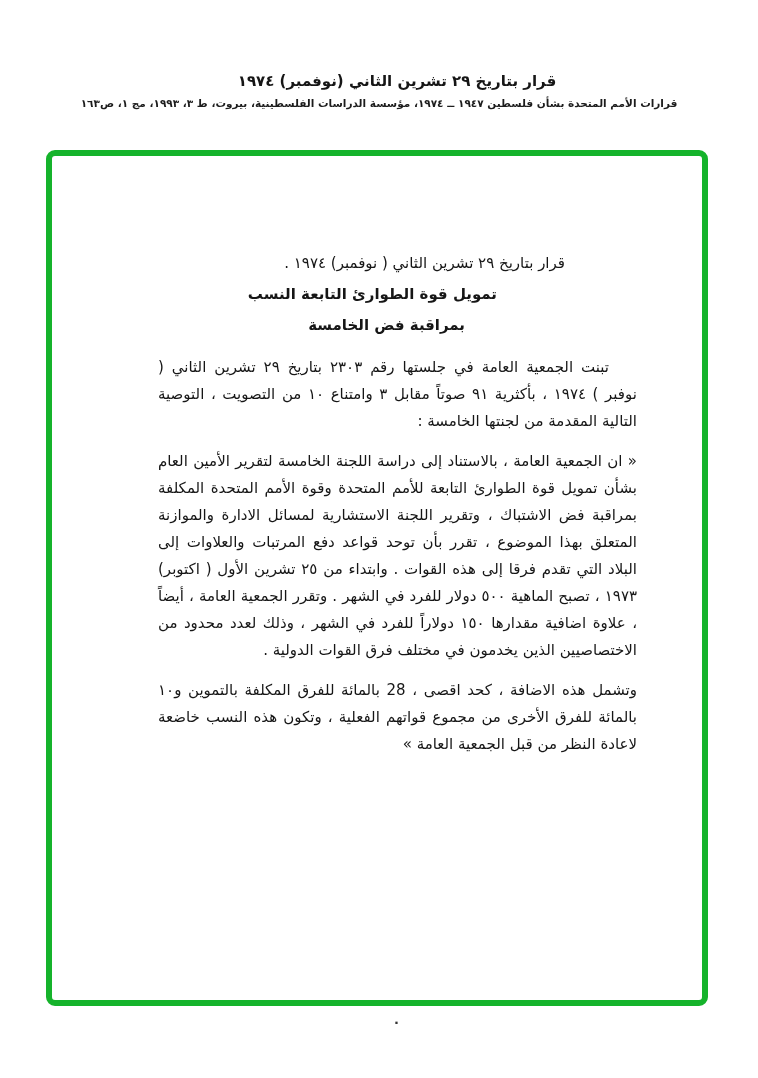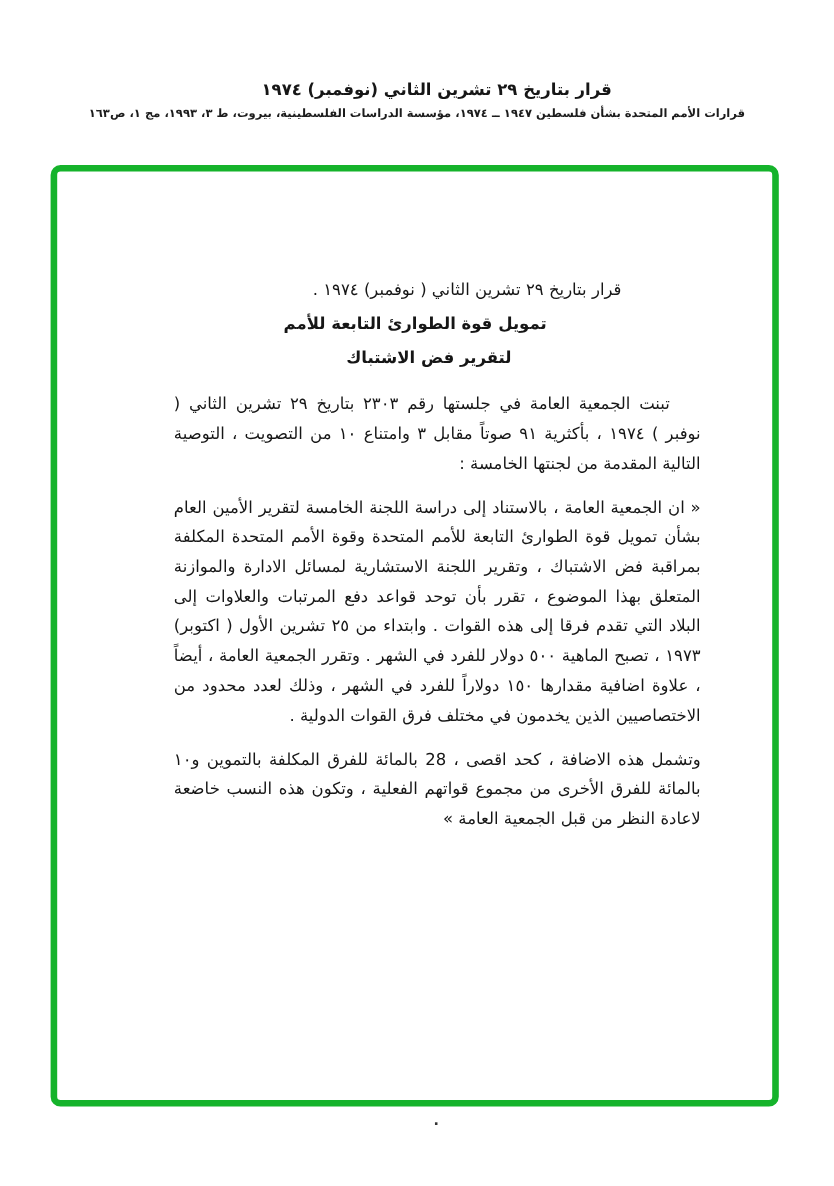--- a/index.html
+++ b/index.html
@@ -103,22 +103,22 @@
   <header class="top-header">
     <h1 class="top-title">قرار بتاريخ ٢٩ تشرين الثاني (نوفمبر) ١٩٧٤</h1>
     <div class="top-citation">قرارات الأمم المتحدة بشأن فلسطين ١٩٤٧ ــ ١٩٧٤، مؤسسة الدراسات الفلسطينية، بيروت، ط ٣، ١٩٩٣، مج ١، ص١٦٣</div>
   </header>
 
   <div class="green-frame">
     <div class="frame-content">
 
       <div class="doc-heading">
         <div class="h-line1">قرار بتاريخ ٢٩ تشرين الثاني ( نوفمبر) ١٩٧٤ .</div>
-        <div class="h-line2">تمويل قوة الطوارئ التابعة للأمم</div>
-        <div class="h-line4">لتقرير فض الاشتباك</div>
+        <div class="h-line2">تمويل قوة الطوارئ التابعة النسب</div>
+        <div class="h-line4">بمراقبة فض الخامسة</div>
       </div>
 
       <p class="body-p indent">تبنت الجمعية العامة في جلستها رقم ٢٣٠٣ بتاريخ ٢٩ تشرين الثاني ( نوفبر ) ١٩٧٤ ، بأكثرية ٩١ صوتاً مقابل ٣ وامتناع ١٠ من التصويت ، التوصية التالية المقدمة من لجنتها الخامسة :</p>
 
       <p class="body-p">« ان الجمعية العامة ، بالاستناد إلى دراسة اللجنة الخامسة لتقرير الأمين العام بشأن تمويل قوة الطوارئ التابعة للأمم المتحدة وقوة الأمم المتحدة المكلفة بمراقبة فض الاشتباك ، وتقرير اللجنة الاستشارية لمسائل الادارة والموازنة المتعلق بهذا الموضوع ، تقرر بأن توحد قواعد دفع المرتبات والعلاوات إلى البلاد التي تقدم فرقا إلى هذه القوات . وابتداء من ٢٥ تشرين الأول ( اكتوبر) ١٩٧٣ ، تصبح الماهية ٥٠٠ دولار للفرد في الشهر . وتقرر الجمعية العامة ، أيضاً ، علاوة اضافية مقدارها ١٥٠ دولاراً للفرد في الشهر ، وذلك لعدد محدود من الاختصاصيين الذين يخدمون في مختلف فرق القوات الدولية .</p>
 
       <p class="body-p">وتشمل هذه الاضافة ، كحد اقصى ، 28 بالمائة للفرق المكلفة بالتموين و١٠ بالمائة للفرق الأخرى من مجموع قواتهم الفعلية ، وتكون هذه النسب خاضعة لاعادة النظر من قبل الجمعية العامة »</p>
 
     </div>
   </div>

